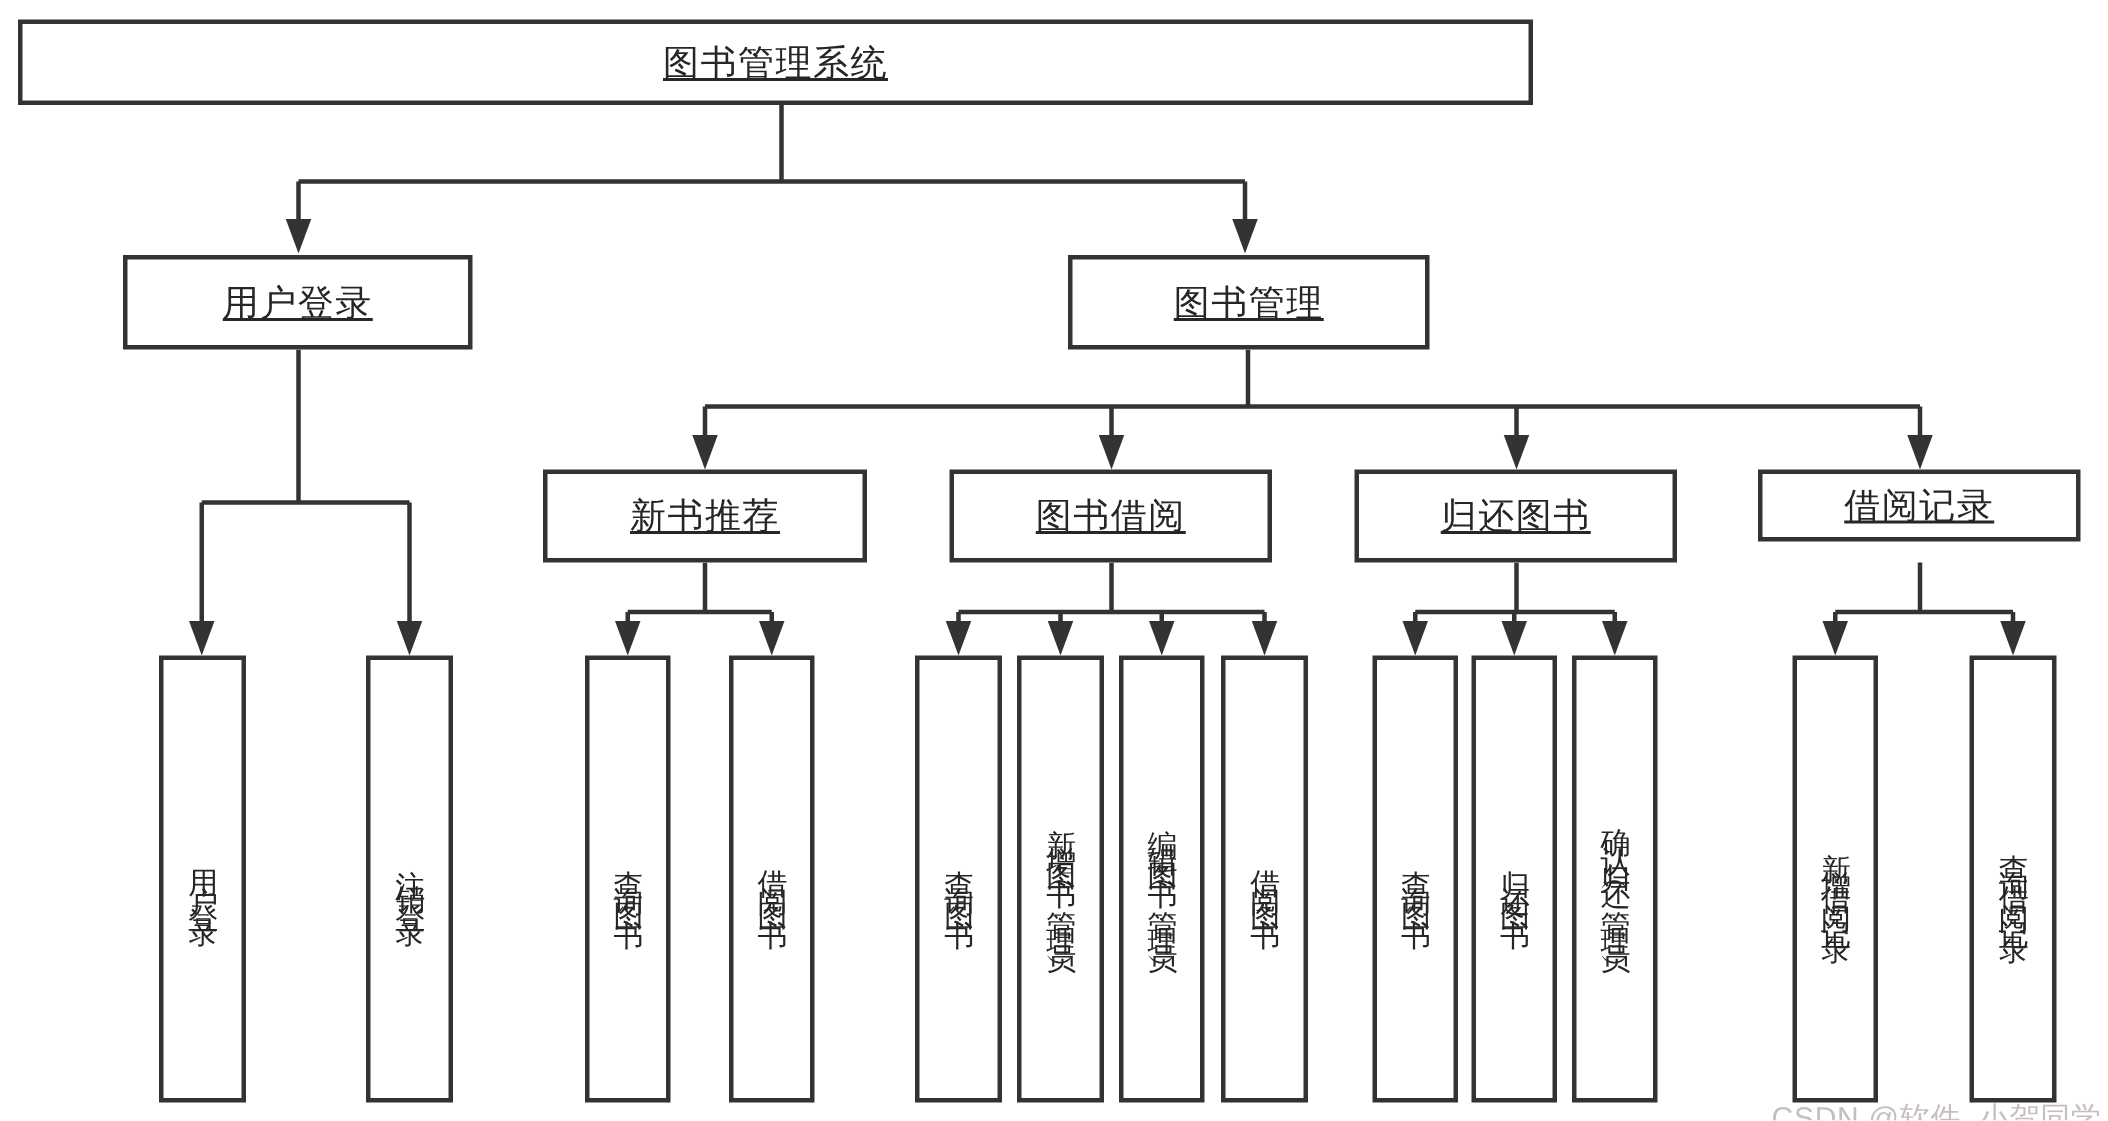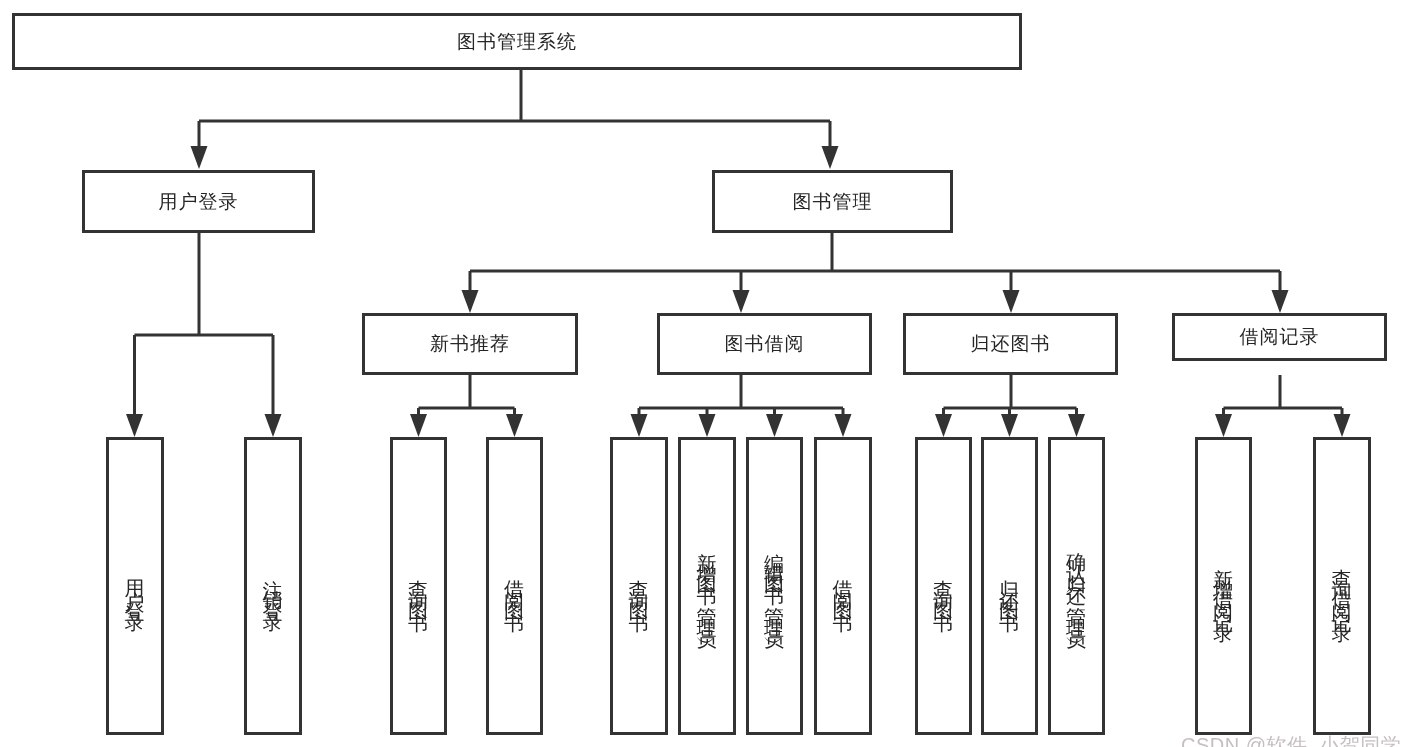--- a/index.html
+++ b/index.html
@@ -12,21 +12,21 @@
     position:absolute;
     background:#ffffff;
     border:3px solid #333333;
     box-sizing:border-box;
     display:flex;
     align-items:center;
     justify-content:center;
     color:#262626;
     z-index:1;
   }
-  .hbox{font-size:19px;letter-spacing:1px;white-space:nowrap;}
+  .hbox{font-size:24px;letter-spacing:1px;white-space:nowrap;text-decoration:underline;}
   .vbox .vtext{
     writing-mode:vertical-rl;
     text-orientation:mixed;
     font-size:20px;
     letter-spacing:11px;
     line-height:1.1;
     white-space:nowrap;
   }
   .watermark{
     position:absolute;
@@ -73,21 +73,21 @@
     <polygon class="arr" points="1215,414 1232,414 1223.5,437"></polygon>
     <polygon class="arr" points="1333.5,414 1350.5,414 1342,437"></polygon>
   </svg>
 
   <div class="node hbox" style="left:12px;top:13px;width:1010px;height:57px;">图书管理系统</div>
 
   <div class="node hbox" style="left:82px;top:170px;width:233px;height:63px;">用户登录</div>
   <div class="node hbox" style="left:362px;top:313px;width:216px;height:62px;">新书推荐</div>
 
   <div class="node hbox" style="left:712px;top:170px;width:241px;height:63px;">图书管理</div>
-  <div class="node hbox" style="left:633px;top:313px;width:215px;height:62px;margin-left:24px;">图书借阅</div>
+  <div class="node hbox" style="left:633px;top:313px;width:215px;height:62px;">图书借阅</div>
   <div class="node hbox" style="left:903px;top:313px;width:215px;height:62px;">归还图书</div>
   <div class="node hbox" style="left:1172px;top:313px;width:215px;height:48px;">借阅记录</div>
 
   <div class="node vbox" style="left:106px;top:437px;width:58px;height:298px;">
     <span class="vtext">用户登录</span>
   </div>
   <div class="node vbox" style="left:244px;top:437px;width:58px;height:298px;">
     <span class="vtext">注销登录</span>
   </div>
 

